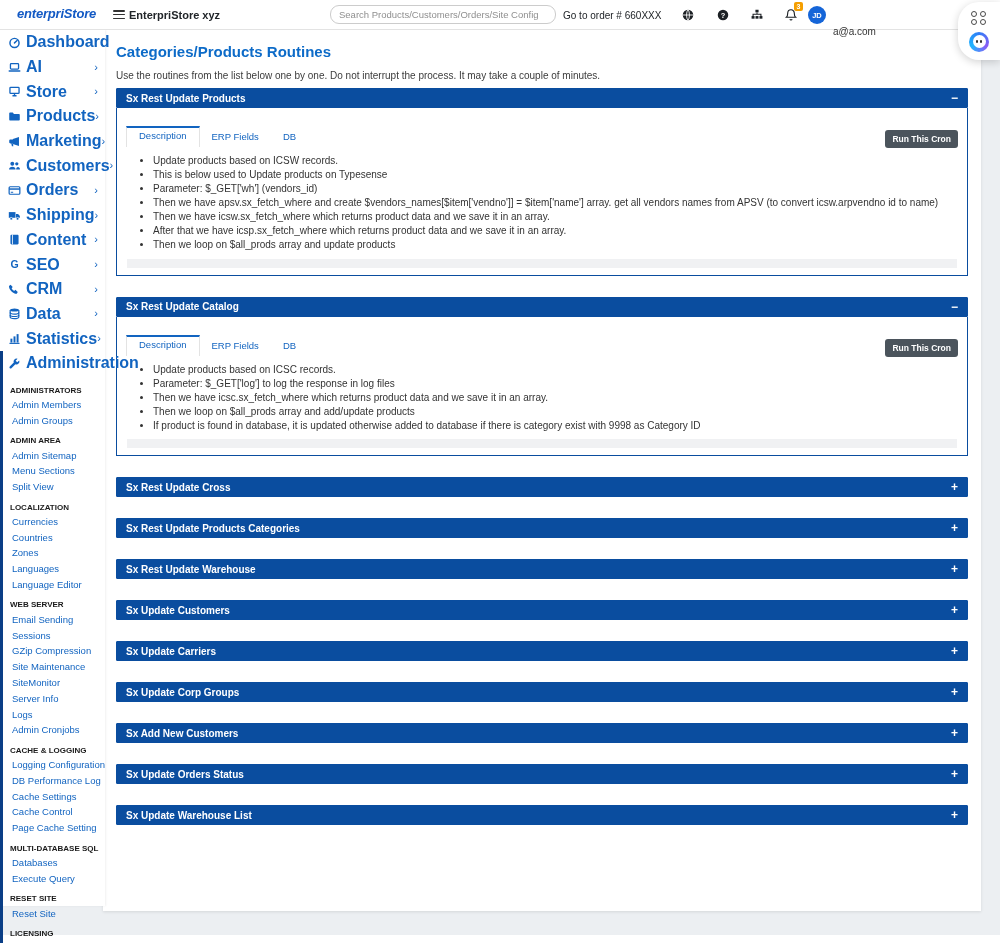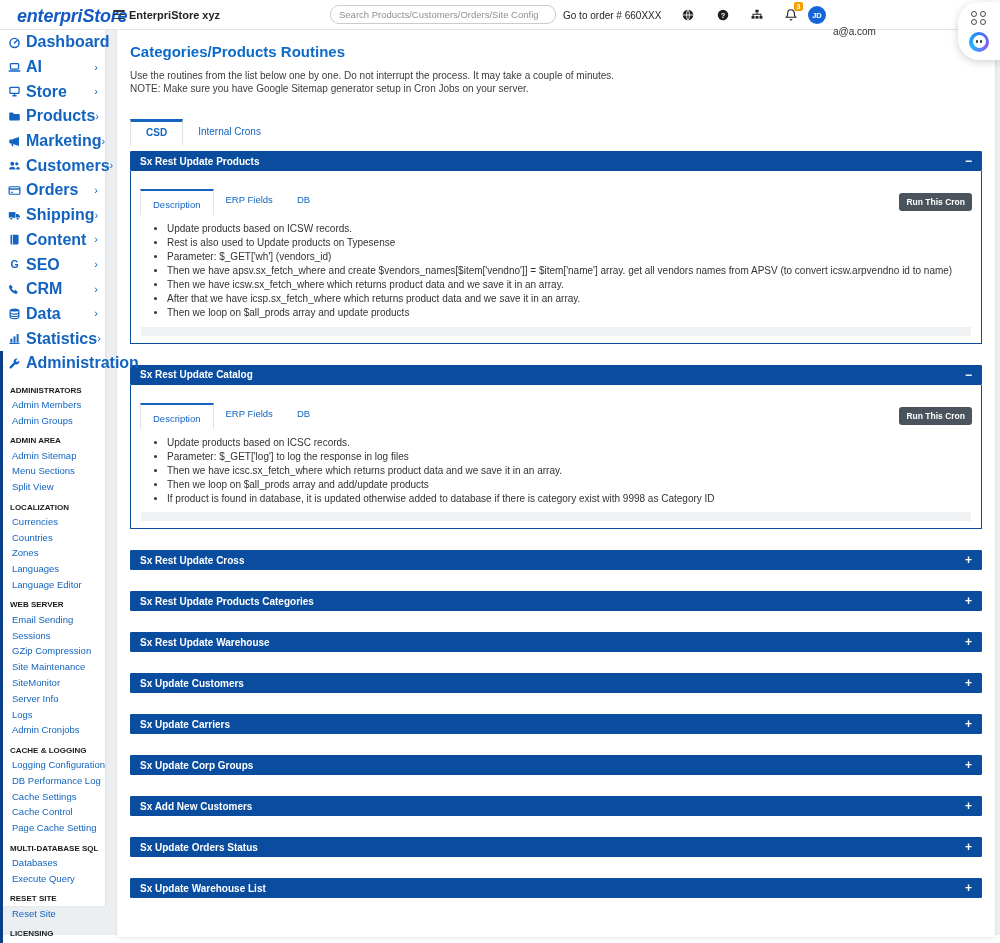--- a/index.html
+++ b/index.html
@@ -8,21 +8,21 @@
     width:1000px; height:943px; position:relative; overflow:hidden;
     background:#fff; font-family:"Liberation Sans", sans-serif;
   }
   svg { display:block; width:100%; height:100%; }
 
   
   .pagebg { position:absolute; left:0; top:30px; width:1000px; height:905px; background:#eceff2; }
 
   
   .navbar { position:absolute; top:0; left:0; right:0; height:30px; background:#fff; border-bottom:1px solid #e3e3e3; z-index:3; }
-  .logo { position:absolute; left:17px; top:6px; font-style:italic; font-weight:bold; font-size:18px; color:#1259c4; letter-spacing:-0.2px; cursor:pointer; }
+  .logo { position:absolute; left:17px; top:6px; font-style:italic; font-weight:bold; font-size:13px; color:#1259c4; letter-spacing:-0.2px; cursor:pointer; }
   .burger { position:absolute; left:113px; top:10px; width:12px; cursor:pointer; }
   .burger i { display:block; height:1.7px; background:#333; margin-bottom:2.1px; border-radius:1px; }
   .sitename { position:absolute; left:129px; top:9px; font-size:11px; font-weight:bold; color:#212529; cursor:pointer; }
   .search { position:absolute; left:330px; top:5px; width:226px; height:19px; border:1px solid #ccc; border-radius:9px; padding:0 8px; font-size:9.5px; color:#444; font-family:inherit; outline:none; }
   .search::placeholder { color:#8f8f8f; }
   .goto { position:absolute; left:563px; top:10px; font-size:10px; color:#212529; cursor:pointer; }
   .hicon { position:absolute; top:8px; width:14px; height:14px; color:#1d2125; cursor:pointer; }
   .g1 { left:681px; } .g2 { left:716px; } .g3 { left:750px; } .g4 { left:784px; }
   .badge { position:absolute; top:-6px; right:-5px; background:#f59f00; color:#fff; font-size:7px; font-weight:bold; padding:1px 2.5px; border-radius:2px; line-height:1; }
   .avatar { position:absolute; left:808px; top:6px; width:18px; height:18px; border-radius:50%; background:#1565d8; color:#fff; font-size:7.5px; font-weight:bold; display:flex; align-items:center; justify-content:center; cursor:pointer; }
@@ -41,36 +41,36 @@
   .nav-item { display:flex; align-items:center; height:24.7px; padding:0 7px 0 8px; cursor:pointer; }
   .nav-icn { width:13px; height:13px; margin-right:5px; color:#1264c0; flex:none; }
   .nav-lbl { font-size:16px; font-weight:bold; color:#1264c0; white-space:nowrap; }
   .nav-chev { margin-left:auto; color:#1264c0; font-size:11px; line-height:1; }
   .nav-item.active { border-left:3px solid #0a3e86; padding-left:5px; }
   .admin-submenu { border-left:3px solid #0a3e86; padding:2px 0 8px; }
   .sec-h { font-size:8px; font-weight:bold; color:#1a1a1a; padding:8px 4px 2px 7px; }
   .sec-l { font-size:9.5px; color:#1264c0; padding:2.4px 4px 2.4px 9px; cursor:pointer; white-space:nowrap; }
 
   
-  .main { position:absolute; left:105px; top:30px; width:895px; height:905px; }
+  .main { position:absolute; left:91px; top:30px; width:895px; height:905px; }
   .card { margin:0 5px 0 12px; background:#fff; min-height:881px; box-shadow:0 1px 3px rgba(0,0,0,.1); padding:11px 13px 18px; }
   .page-title { color:#0d6bc8; font-size:15px; font-weight:bold; margin:2px 0 9px; }
   .intro div { font-size:10px; color:#3c3c3c; line-height:13.2px; }
   .main-tabs { display:flex; margin-top:24px; }
   .mtab { padding:7px 15px; font-size:10px; color:#1264c0; cursor:pointer; }
   .mtab.on { border-top:3px solid #1264c0; border-left:1px solid #e0e0e0; border-right:1px solid #e0e0e0; padding-top:5px; font-weight:bold; background:#fff; }
   .panels { margin-top:6px; }
   .panel { margin-bottom:21px; }
   .phead { background:#0a4d9f; color:#fff; height:20px; display:flex; align-items:center; padding:0 9px; font-size:10px; font-weight:bold; cursor:pointer; border:1px solid #0a4d9f; border-radius:1px;justify-content:center; }
   .ptoggle { margin-left:auto; font-size:12px; font-weight:bold; cursor:pointer; line-height:1; }
   .pbody { border:1px solid #0a4d9f; border-top:none; padding:6px 9px 7px; overflow:hidden; background:#fff; }
   .run-btn { float:right; background:#4b545c; color:#fff; border:none; border-radius:3px; font-size:8.5px; font-weight:bold; padding:4px 7px; margin-top:16px; cursor:pointer; font-family:inherit; }
   .ptabs { display:flex; margin-top:12px; }
   .ptab { padding:5px 12px; font-size:9.5px; color:#1264c0; cursor:pointer; }
-  .ptab.on { border-top:2px solid #1264c0; border-left:1px solid #e3e3e3; border-right:1px solid #e3e3e3; padding-top:8px; }
+  .ptab.on { border-top:2px solid #1264c0; border-left:1px solid #e3e3e3; border-right:1px solid #e3e3e3; padding-top:2px; }
   .plist { margin:8px 0 0 27px; padding:0; }
   .plist li { font-size:10px; color:#333; margin-bottom:1.5px; line-height:12.5px; }
   .pfoot { height:9px; background:#f0f1f3; margin:7px 1px 0; }
 </style>
 </head>
 <body>
 
 <div class="pagebg"></div>
 
 <div class="navbar">
@@ -311,42 +311,37 @@
       <div class="sec-h">LICENSING</div>
       <div class="sec-l">Program License</div>
     </div>
 </div>
 
 <div class="main">
   <div class="card">
     <h1 class="page-title">Categories/Products Routines</h1>
     <div class="intro">
       <div>Use the routines from the list below one by one. Do not interrupt the process. It may take a couple of minutes.</div>
-      <div>NOTE: Make sure you have Google Sitemap generator setup in Cron Jobs on your server.</div>
     </div>
-    <div class="main-tabs">
-        <div class="mtab on">CSD</div>
-        <div class="mtab">Internal Crons</div>
-      </div>
     <div class="panels">
         <div class="panel">
           <div class="phead">
             <span class="ptitle">Sx Rest Update Products</span>
             <span class="ptoggle">−</span>
           </div>
           <div class="pbody">
             <button class="run-btn">Run This Cron</button>
             <div class="ptabs">
               <div class="ptab on">Description</div>
               <div class="ptab">ERP Fields</div>
               <div class="ptab">DB</div>
             </div>
             <ul class="plist">
               <li>Update products based on ICSW records.</li>
-              <li>Rest is also used to Update products on Typesense</li>
+              <li>This is below used to Update products on Typesense</li>
               <li>Parameter: $_GET['wh'] (vendors_id)</li>
               <li>Then we have apsv.sx_fetch_where and create $vendors_names[$item['vendno']] = $item['name'] array. get all vendors names from APSV (to convert icsw.arpvendno id to name)</li>
               <li>Then we have icsw.sx_fetch_where which returns product data and we save it in an array.</li>
               <li>After that we have icsp.sx_fetch_where which returns product data and we save it in an array.</li>
               <li>Then we loop on $all_prods array and update products</li>
             </ul>
             <div class="pfoot"></div>
           </div>
         </div>
         <div class="panel">

